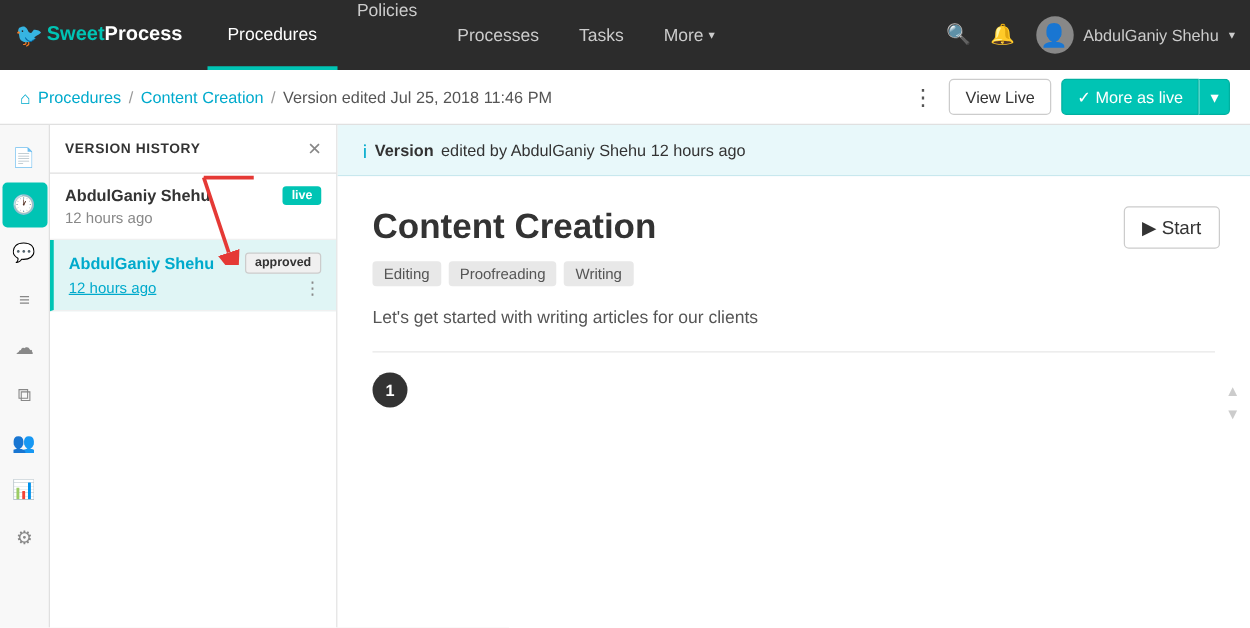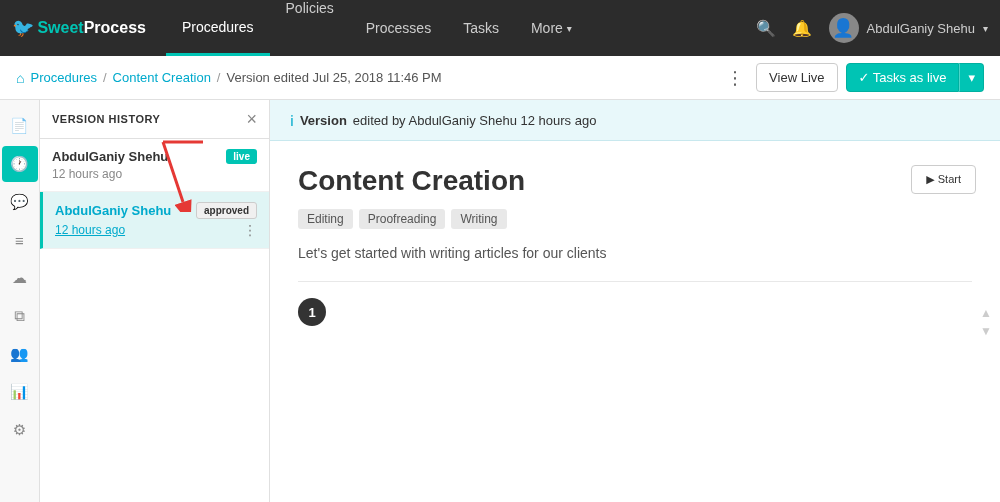--- a/index.html
+++ b/index.html
@@ -51,21 +51,21 @@
     <a style="color:#00aacc; text-decoration:none;">Procedures</a>
     <span style="color:#999;">/</span>
     <a style="color:#00aacc; text-decoration:none;">Content Creation</a>
     <span style="color:#999;">/</span>
     <span style="color:#555;">Version edited Jul 25, 2018 11:46 PM</span>
   </div>
   <div style="display:flex; align-items:center; gap:8px;">
     <button style="background:none; border:none; cursor:pointer; color:#555; font-size:18px; padding:4px;">⋮</button>
     <button style="background:white; border:1px solid #ccc; color:#333; padding:6px 12px; border-radius:4px; cursor:pointer; font-size:13px;">View Live</button>
     <div style="display:flex;">
-      <button style="background:#00c4b4; border:1px solid #00b0a0; color:white; padding:6px 12px; border-radius:4px 0 0 4px; cursor:pointer; font-size:13px;">✓ Tasks as live</button>
+      <button style="background:#00c4b4; border:1px solid #00b0a0; color:white; padding:6px 12px; border-radius:4px 0 0 4px; cursor:pointer; font-size:13px;">✓ More as live</button>
       <button style="background:#00c4b4; border:1px solid #00b0a0; border-left:1px solid rgba(255,255,255,0.3); color:white; padding:6px 8px; border-radius:0 4px 4px 0; cursor:pointer; font-size:13px;">▾</button>
     </div>
   </div>
 </div>
 
 <div style="display:flex; height:402px;">
 
   <div style="background:#f8f8f8; width:40px; border-right:1px solid #e0e0e0; display:flex; flex-direction:column; align-items:center; padding-top:8px; gap:2px;">
     <div style="width:36px; height:36px; display:flex; align-items:center; justify-content:center; border-radius:4px; cursor:pointer; color:#888; font-size:15px;">📄</div>
     <div style="width:36px; height:36px; display:flex; align-items:center; justify-content:center; border-radius:4px; cursor:pointer; background:#00c4b4; color:white; font-size:15px;">🕐</div>
@@ -118,21 +118,21 @@
 
   <div style="flex:1; background:#f5f5f5; display:flex; flex-direction:column; overflow:hidden;">
 
     <div style="background:#e8f8fa; border-bottom:1px solid #c8e8ee; padding:10px 20px; display:flex; align-items:center; gap:6px; font-size:13px; color:#333;">
       <span style="color:#00aacc; font-size:15px;">ℹ</span>
       <span style="font-weight:700;">Version</span>
       <span>edited by AbdulGaniy Shehu 12 hours ago</span>
     </div>
 
     <div style="flex:1; background:white; padding:24px 28px; overflow-y:auto; position:relative;">
-      <button style="position:absolute; top:24px; right:24px; background:white; border:1px solid #ccc; padding:7px 14px; border-radius:4px; cursor:pointer; font-size:11px; color:#333;">▶ Start</button>
+      <button style="position:absolute; top:24px; right:24px; background:white; border:1px solid #ccc; padding:7px 14px; border-radius:4px; cursor:pointer; font-size:15px; color:#333;">▶ Start</button>
       <h1 style="font-size:28px; font-weight:600; color:#333; margin-bottom:12px;">Content Creation</h1>
       <div style="display:flex; gap:6px; margin-bottom:16px;">
         <span style="background:#e8e8e8; color:#555; padding:3px 9px; border-radius:3px; font-size:12px; font-weight:500;">Editing</span>
         <span style="background:#e8e8e8; color:#555; padding:3px 9px; border-radius:3px; font-size:12px; font-weight:500;">Proofreading</span>
         <span style="background:#e8e8e8; color:#555; padding:3px 9px; border-radius:3px; font-size:12px; font-weight:500;">Writing</span>
       </div>
       <p style="font-size:14px; color:#555; margin-bottom:20px;">Let's get started with writing articles for our clients</p>
       <div style="display:flex; align-items:flex-start; gap:12px; padding-top:16px; margin-top:16px; border-top:1px solid #e8e8e8;">
         <div style="width:28px; height:28px; background:#333; color:white; border-radius:50%; display:flex; align-items:center; justify-content:center; font-size:13px; font-weight:700; flex-shrink:0;">1</div>
       </div>

